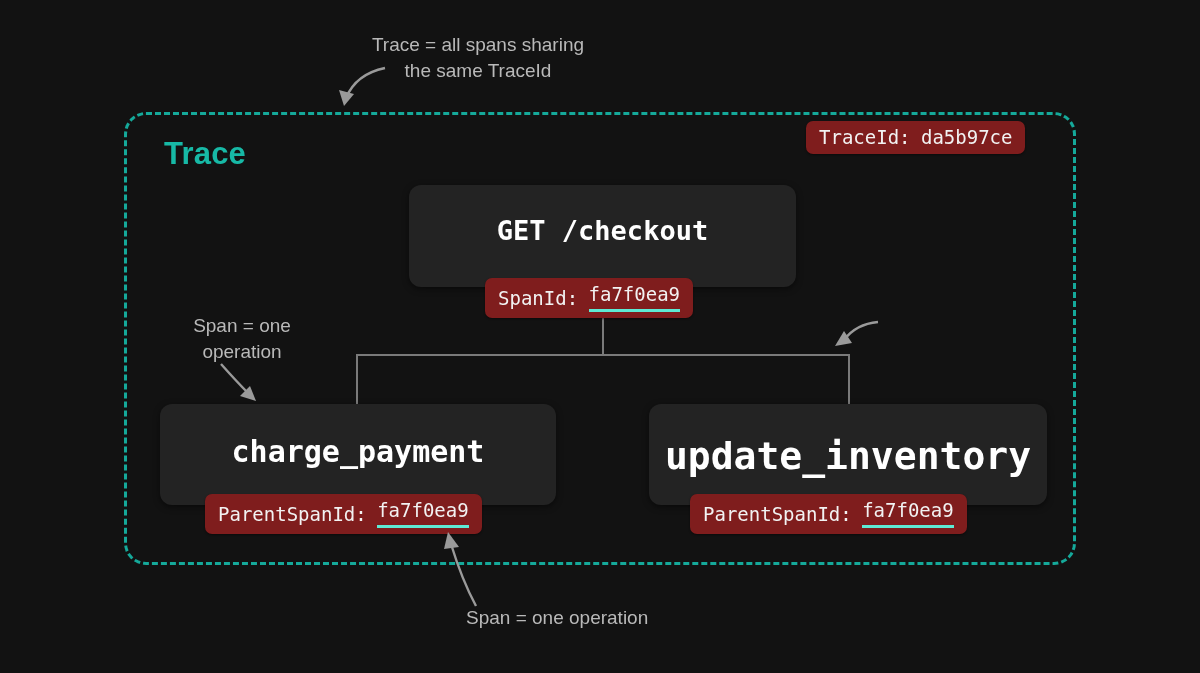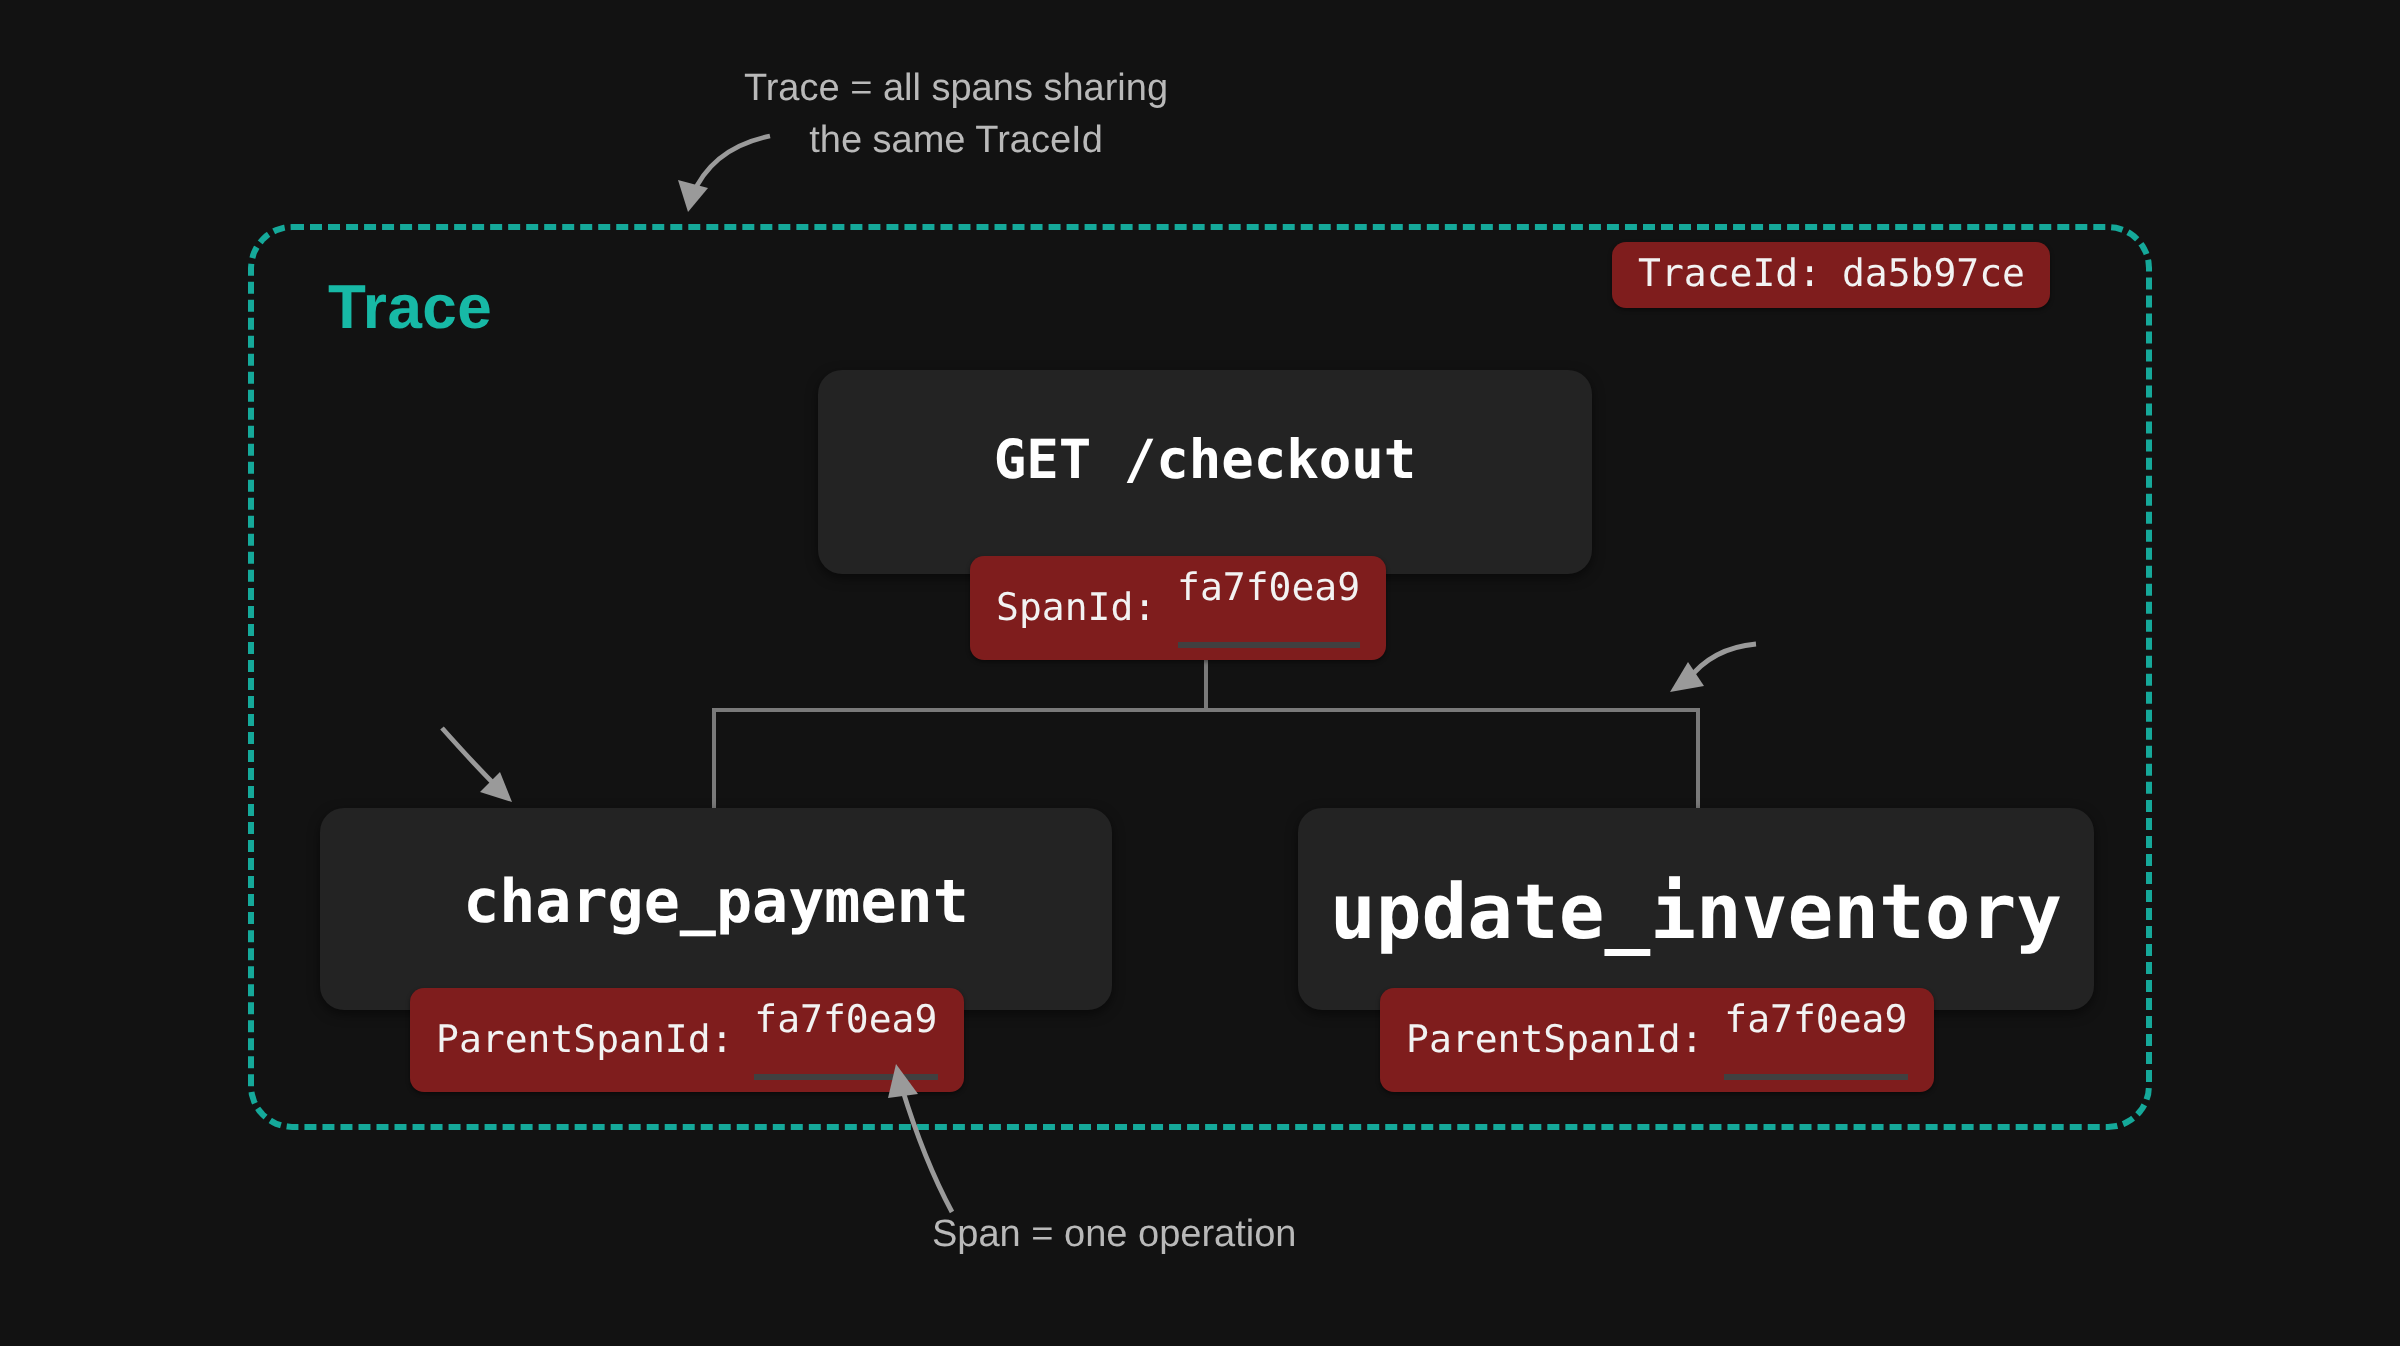--- a/index.html
+++ b/index.html
@@ -47,22 +47,22 @@
     background: #7f1d1d;
     border-radius: 7px;
     padding: 5px 13px 6px 13px;
     font-family: "DejaVu Sans Mono", monospace;
     font-size: 19px;
     color: #f2f2f2;
     white-space: nowrap;
     box-shadow: 0 1px 2px rgba(0,0,0,0.45);
   }
   .badge .hl {
-    border-bottom: 3px solid #404040;
-    padding-bottom: 16px;
+    border-bottom: 3px solid #5eead4;
+    padding-bottom: 4px;
   }
   .badge .sep { display: inline-block; width: 0.55em; }
 
   #trace-id-badge { left: 806px; top: 121px; }
   #root-span-badge { left: 485px; top: 278px; align-items: center; }
   #left-parent-badge { left: 205px; top: 494px; }
   #right-parent-badge { left: 690px; top: 494px; }
 
   
   .span-box {
@@ -161,20 +161,22 @@
     <span class="hl">fa7f0ea9</span>
   </div>
 
   <div class="note" id="note-trace">Trace = all spans sharing
 the same TraceId</div>
   <svg class="arrow-svg" style="left:330px; top:60px; width:80px; height:55px;">
     <path d="M55 8 Q 26 14 16 38" stroke="#9a9a9a" stroke-width="2.4" fill="none"></path>
     <path d="M14 46 L 9 30 L 24 34 Z" fill="#9a9a9a"></path>
   </svg>
 
+  <div class="note" id="note-span">Span = one
+operation</div>
   <svg class="arrow-svg" style="left:215px; top:360px; width:70px; height:50px;">
     <path d="M6 4 Q 22 22 34 34" stroke="#9a9a9a" stroke-width="2.4" fill="none"></path>
     <path d="M41 41 L 25 36 L 35 26 Z" fill="#9a9a9a"></path>
   </svg>
 
   <svg class="arrow-svg" style="left:826px; top:316px; width:60px; height:45px;">
     <path d="M52 6 Q 30 8 18 24" stroke="#9a9a9a" stroke-width="2.4" fill="none"></path>
     <path d="M9 30 L 18 15 L 26 27 Z" fill="#9a9a9a"></path>
   </svg>
 

